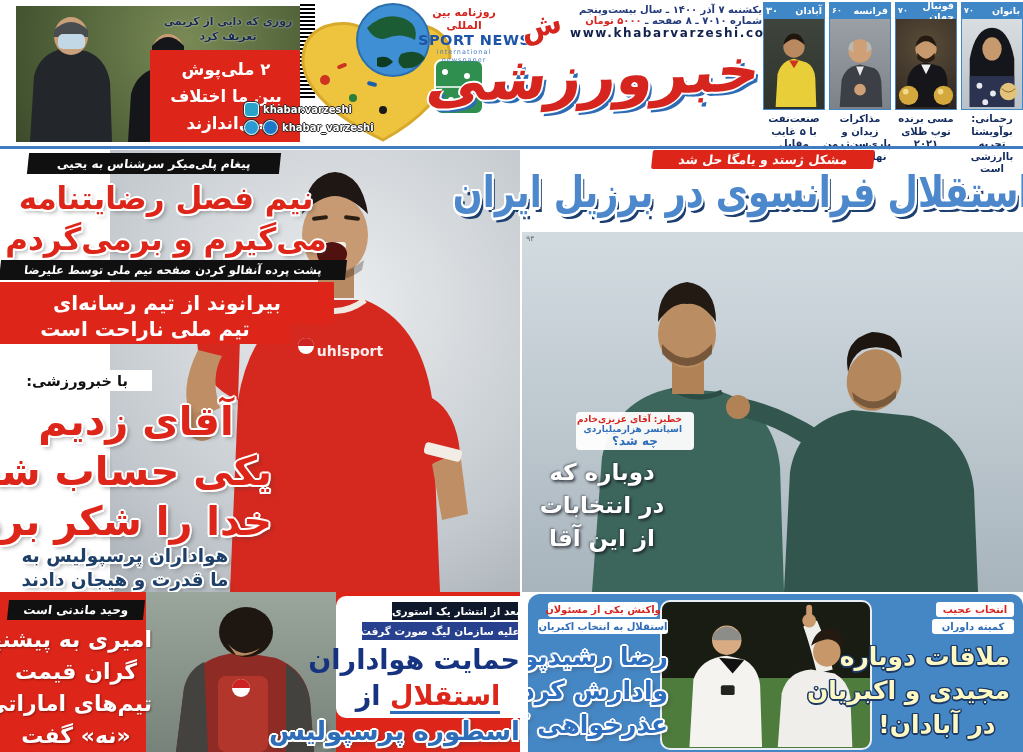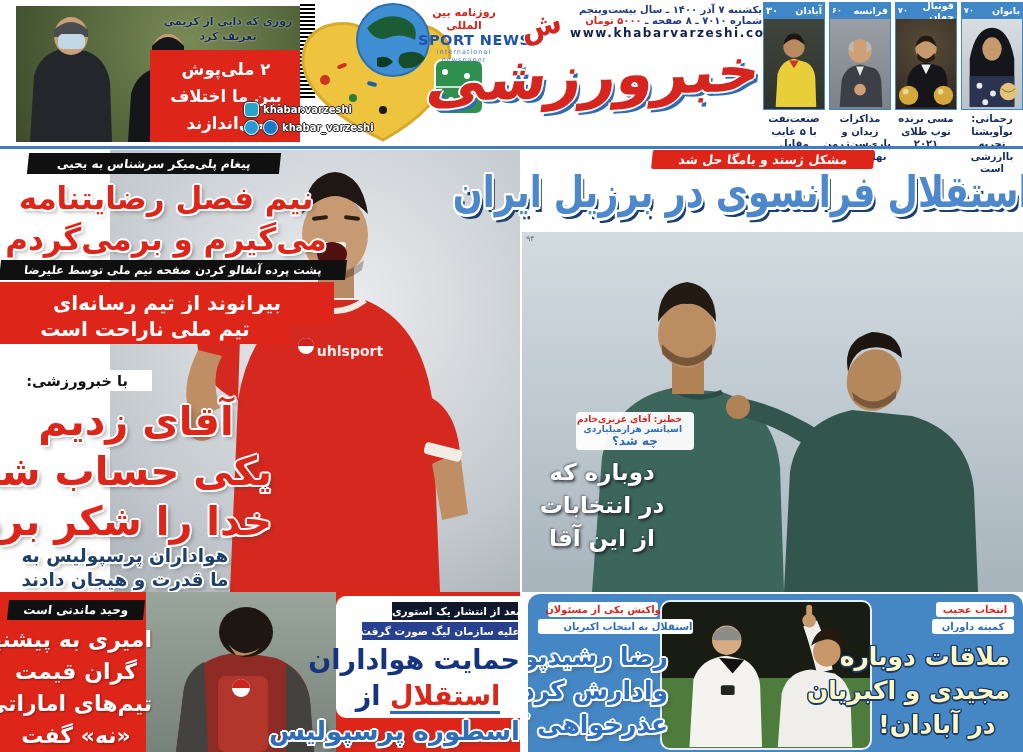--- a/index.html
+++ b/index.html
@@ -358,21 +358,21 @@
         <circle cx="150" cy="18" r="7" fill="#c99a6e"></circle>
         <rect x="147" y="2" width="6" height="14" rx="3" fill="#c99a6e"></rect>
         <ellipse cx="168" cy="50" rx="14" ry="15" fill="#c7976a"></ellipse>
         <path d="M152 44 Q156 26 172 26 Q186 30 184 48 Q176 34 164 38 Q156 40 152 44 Z" fill="#241a12"></path>
       </svg>
     </div>
 
     <div class="abs pill rtl b nw" style="left:20px;top:8px;width:110px;height:15px;font-size:10px;color:#d6251f;">
       <span>واکنش یکی از مسئولان</span>
     </div>
-    <div class="abs pill rtl b nw" style="left:10px;top:25px;width:130px;height:15px;font-size:10px;color:#2e6db8;padding-left:25px;">
+    <div class="abs pill rtl b nw" style="left:10px;top:25px;width:130px;height:15px;font-size:10px;color:#2e6db8;">
       <span>استقلال به انتخاب اکبریان</span>
     </div>
     <div class="abs rtl b c" style="left:0;top:46px;width:140px;color:#2e6fc0;font-size:25px;line-height:34px;">
       <div class="nw olw">رضا رشیدپور</div>
       <div class="nw olw">وادارش کرد</div>
       <div class="nw olw">عذرخواهی کند</div>
     </div>
 
     <div class="abs pill rtl b nw" style="left:408px;top:8px;width:78px;height:15px;font-size:10px;color:#d6251f;">
       <span>انتخاب عجیب</span>

